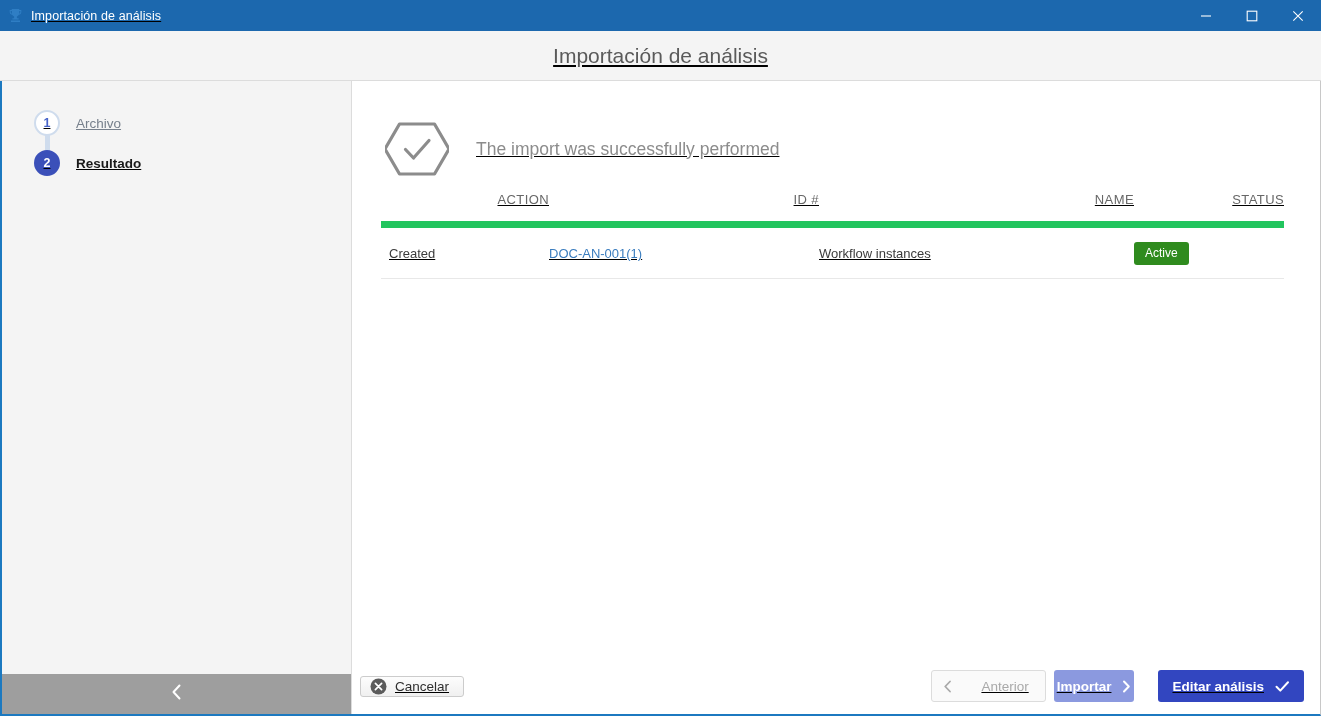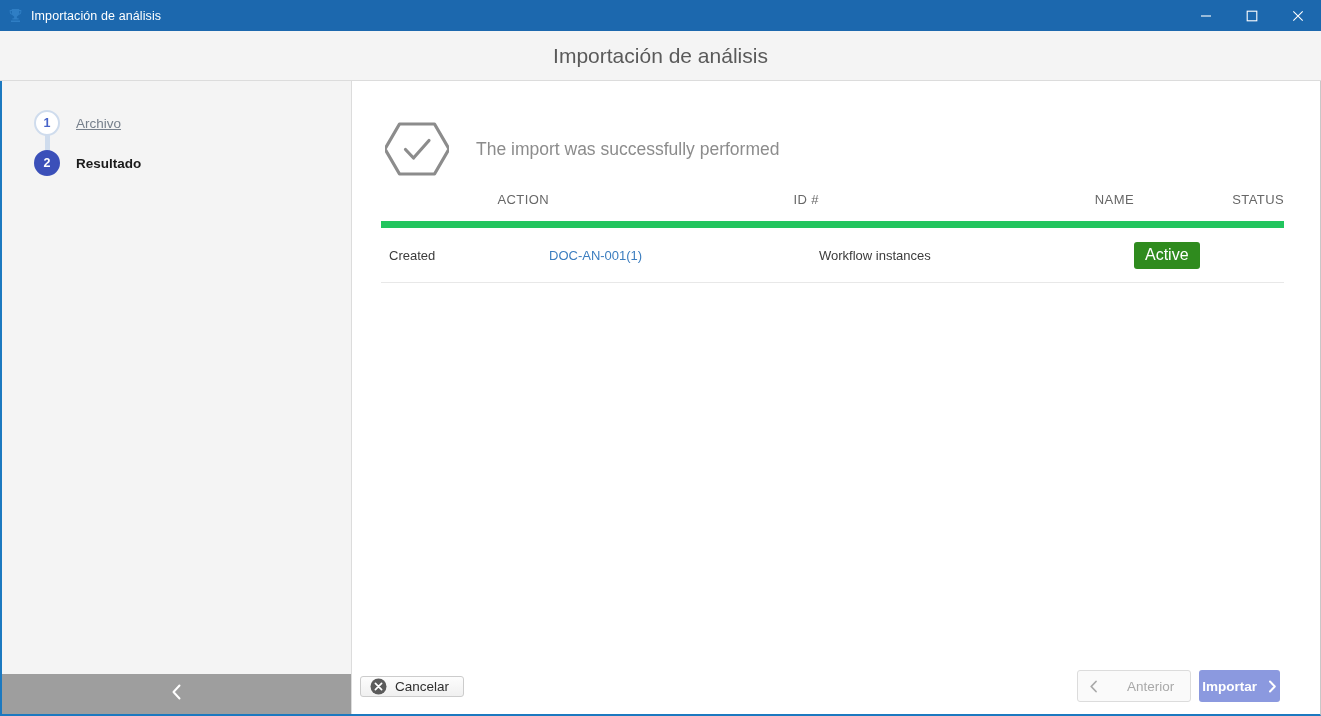--- a/index.html
+++ b/index.html
@@ -7,21 +7,21 @@
     width: 1321px; height: 716px;
     font-family: "Liberation Sans", sans-serif;
     background: #ffffff;
     overflow: hidden;
   }
 
   .window {
     position: relative;
     width: 1321px; height: 716px;
     background: #14b8a6;
-    display: flex; flex-direction: column;
+    display: flex; flex-direction: column; text-decoration: underline;
   }
 
   
   .titlebar {
     height: 31px;
     background: #1c68ae;
     display: flex; align-items: center;
     flex: 0 0 31px;
     user-select: none;
   }
@@ -186,21 +186,21 @@
   }
   .col-action { width: 168px; padding-left: 8px !important; }
   .col-id     { width: 270px; }
   .col-name   { width: 315px; }
   .col-status { text-align: left; }
   .cell-link { color: #3b7dbf; cursor: pointer; }
   .badge {
     display: inline-block;
     background: #2f8b1e;
     color: #ffffff;
-    font-size: 16px;
+    font-size: 12px;
     padding: 5px 11px 6px 11px;
     border-radius: 3px;
     line-height: 1;
   }
 
   
   .footer {
     flex: 0 0 56px;
     height: 56px;
     display: flex; align-items: center;
@@ -377,17 +377,25 @@
 
         <div class="btn btn-import">
           <span>Importar</span>
           <span class="chev">
             <svg width="9" height="13" viewBox="0 0 9 13">
               <path d="M2 1.5L6.8 6.5L2 11.5" fill="none" stroke="#ffffff" stroke-width="2" stroke-linecap="round" stroke-linejoin="round"></path>
             </svg>
           </span>
         </div>
 
+        <div class="btn btn-edit">
+          <span>Editar análisis</span>
+          <span class="check">
+            <svg width="15" height="13" viewBox="0 0 15 13">
+              <path d="M1.5 6.8L5.3 10.6L13 2.2" fill="none" stroke="#ffffff" stroke-width="2" stroke-linecap="round" stroke-linejoin="round"></path>
+            </svg>
+          </span>
+        </div>
       </div>
 
     </div>
   </div>
 </div>
 
 </body></html>

